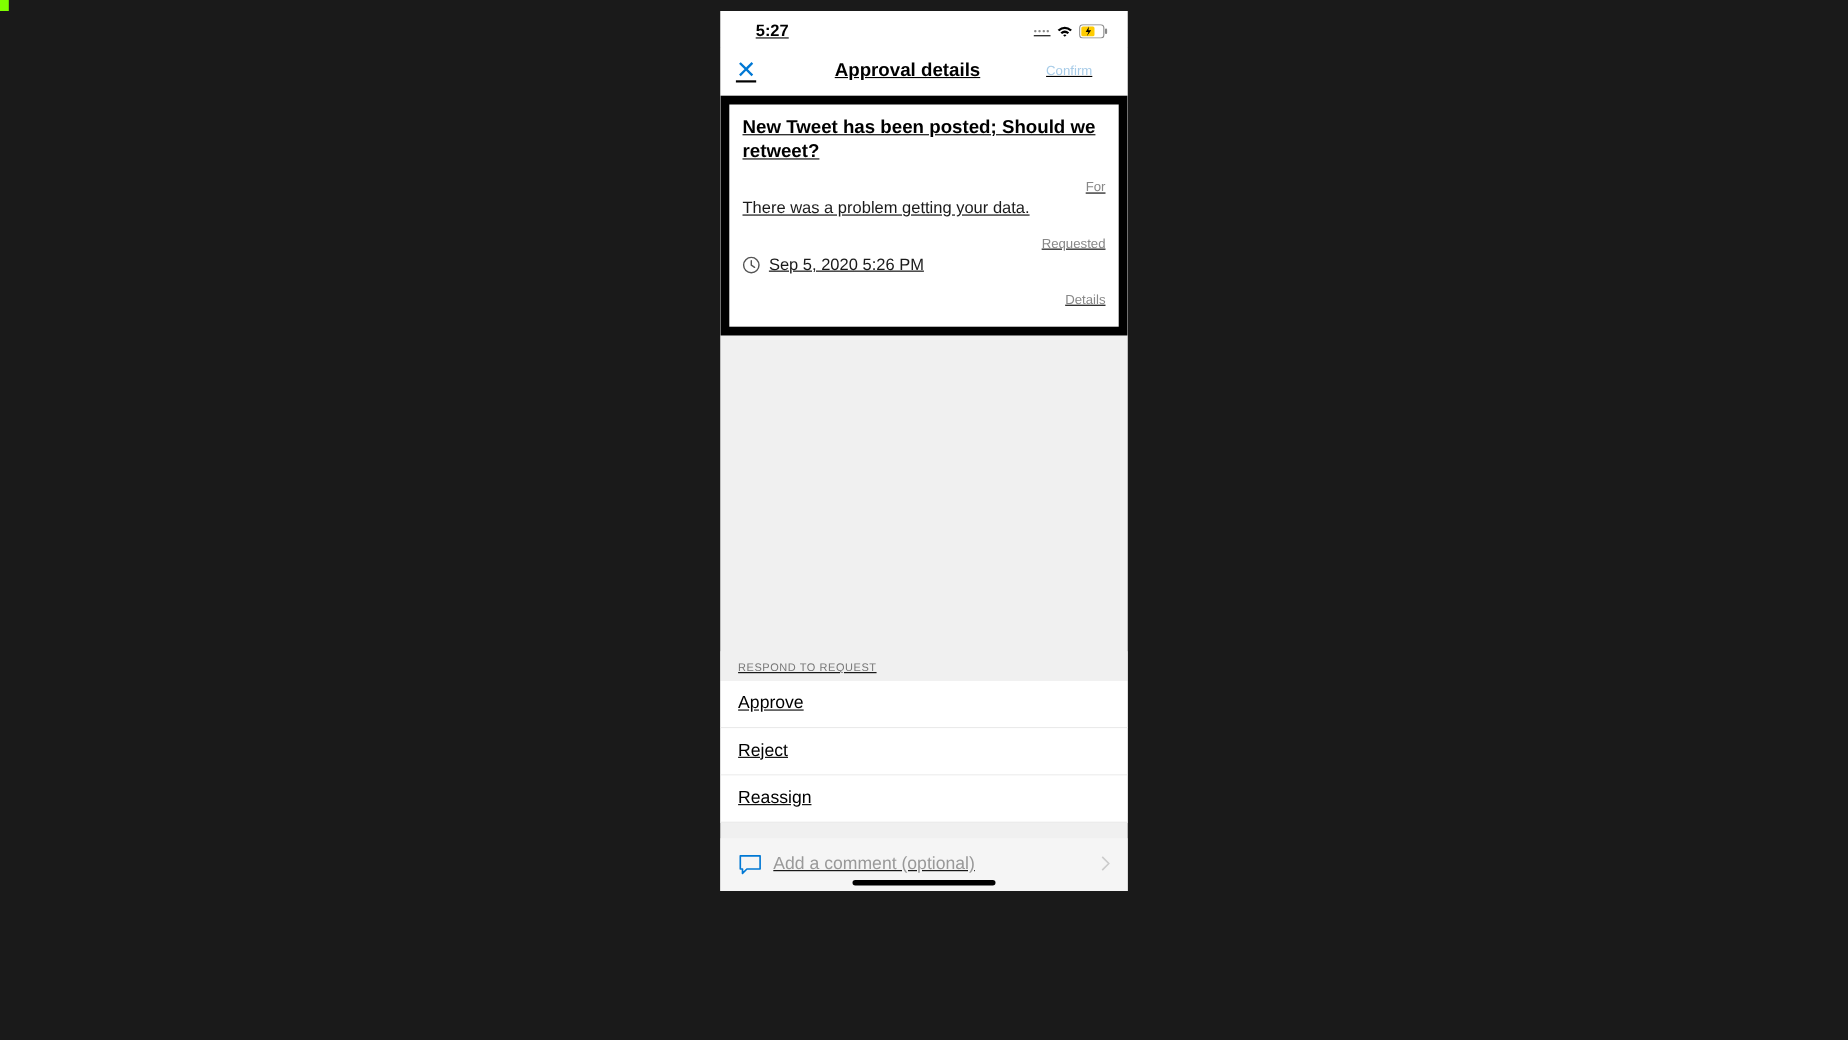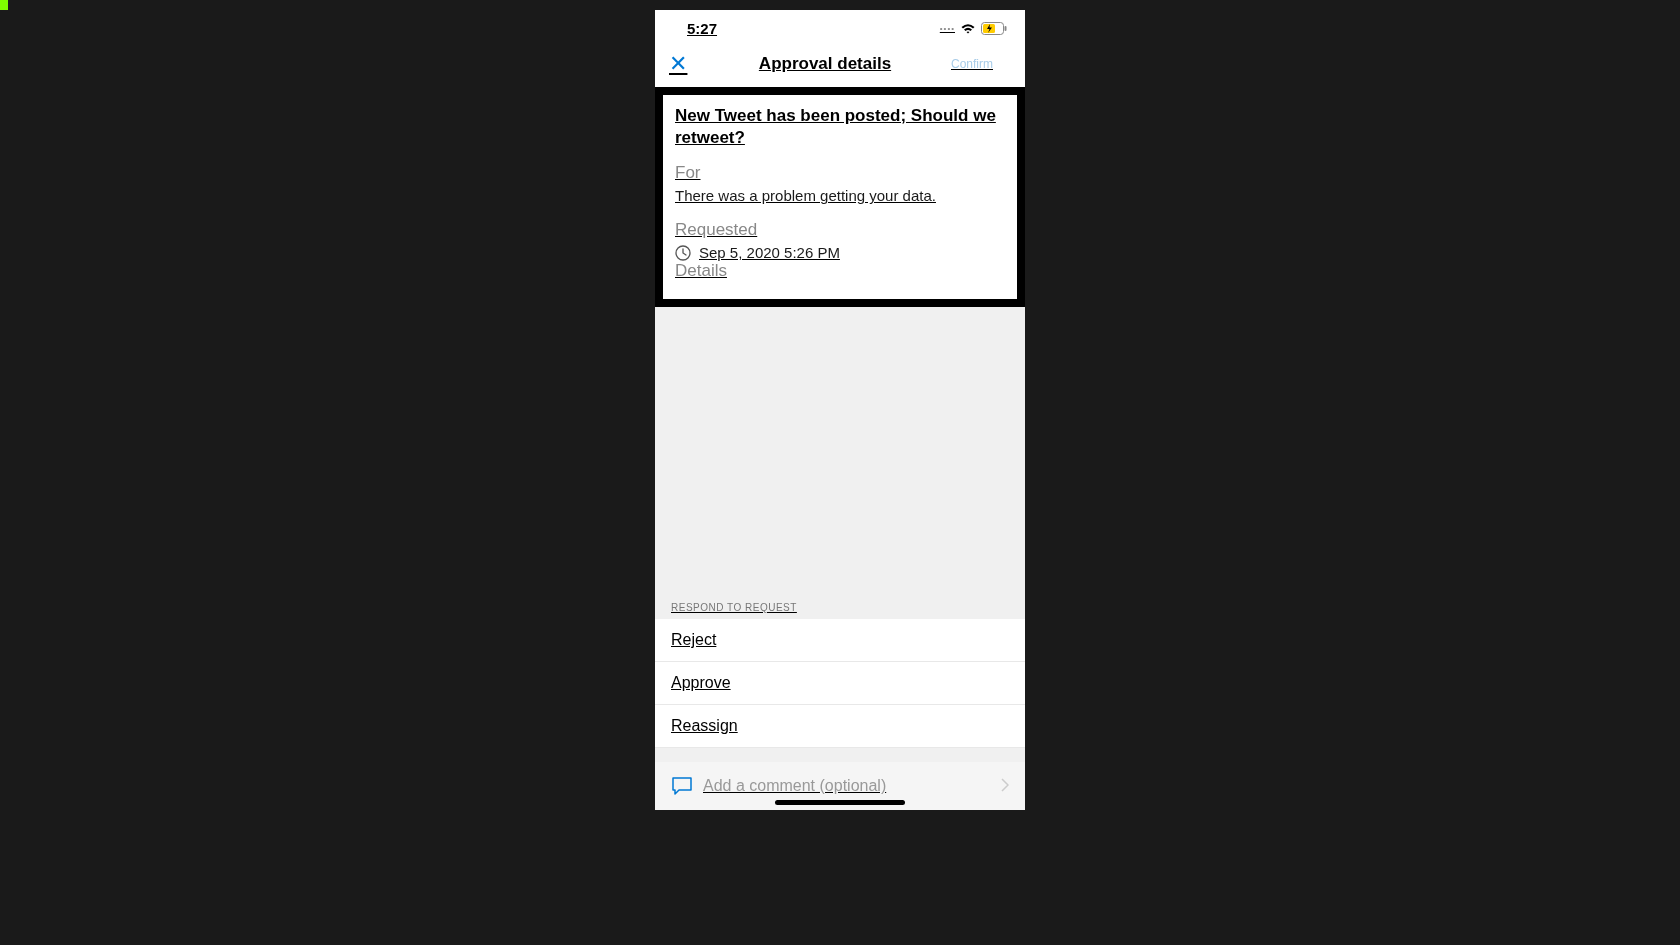--- a/index.html
+++ b/index.html
@@ -121,35 +121,37 @@
     
     .approval-title {
       font-weight: 600;
       font-size: 17px;
       color: #000;
       line-height: 1.3;
       margin-bottom: 14px;
     }
     
     .section-label {
-      font-size: 17px;
+      font-size: 12px;
       color: #888;
       margin-bottom: 4px;
+      text-align: right;
     }
     
     .section-value {
       font-size: 15px;
       color: #1a1a1a;
       margin-bottom: 16px;
     }
     
     .time-row {
       display: flex;
       align-items: center;
       gap: 8px;
+      margin-bottom: 16px;
     }
     
     .clock-icon svg {
       display: block;
     }
     
     .time-text {
       font-size: 15px;
       color: #1a1a1a;
     }
@@ -280,22 +282,22 @@
         <span class="time-text">Sep 5, 2020 5:26 PM</span>
       </div>
 
       <div class="section-label">Details</div>
     </div>
 
     <div class="spacer"></div>
 
     <div class="respond-label">RESPOND TO REQUEST</div>
 
+    <div class="action-item">Approve</div>
     <div class="action-item">Reject</div>
-    <div class="action-item">Approve</div>
     <div class="action-item">Reassign</div>
 
     <div class="comment-bar">
       <span class="comment-icon">
         <svg width="22" height="20" viewBox="0 0 22 20">
           <path d="M2 2 L20 2 L20 14 L8 14 L4 18 L4 14 L2 14 Z" stroke="#0078d4" stroke-width="1.5" fill="none" stroke-linejoin="round"></path>
         </svg>
       </span>
       <span class="comment-placeholder">Add a comment (optional)</span>
       <span class="chevron-right">

